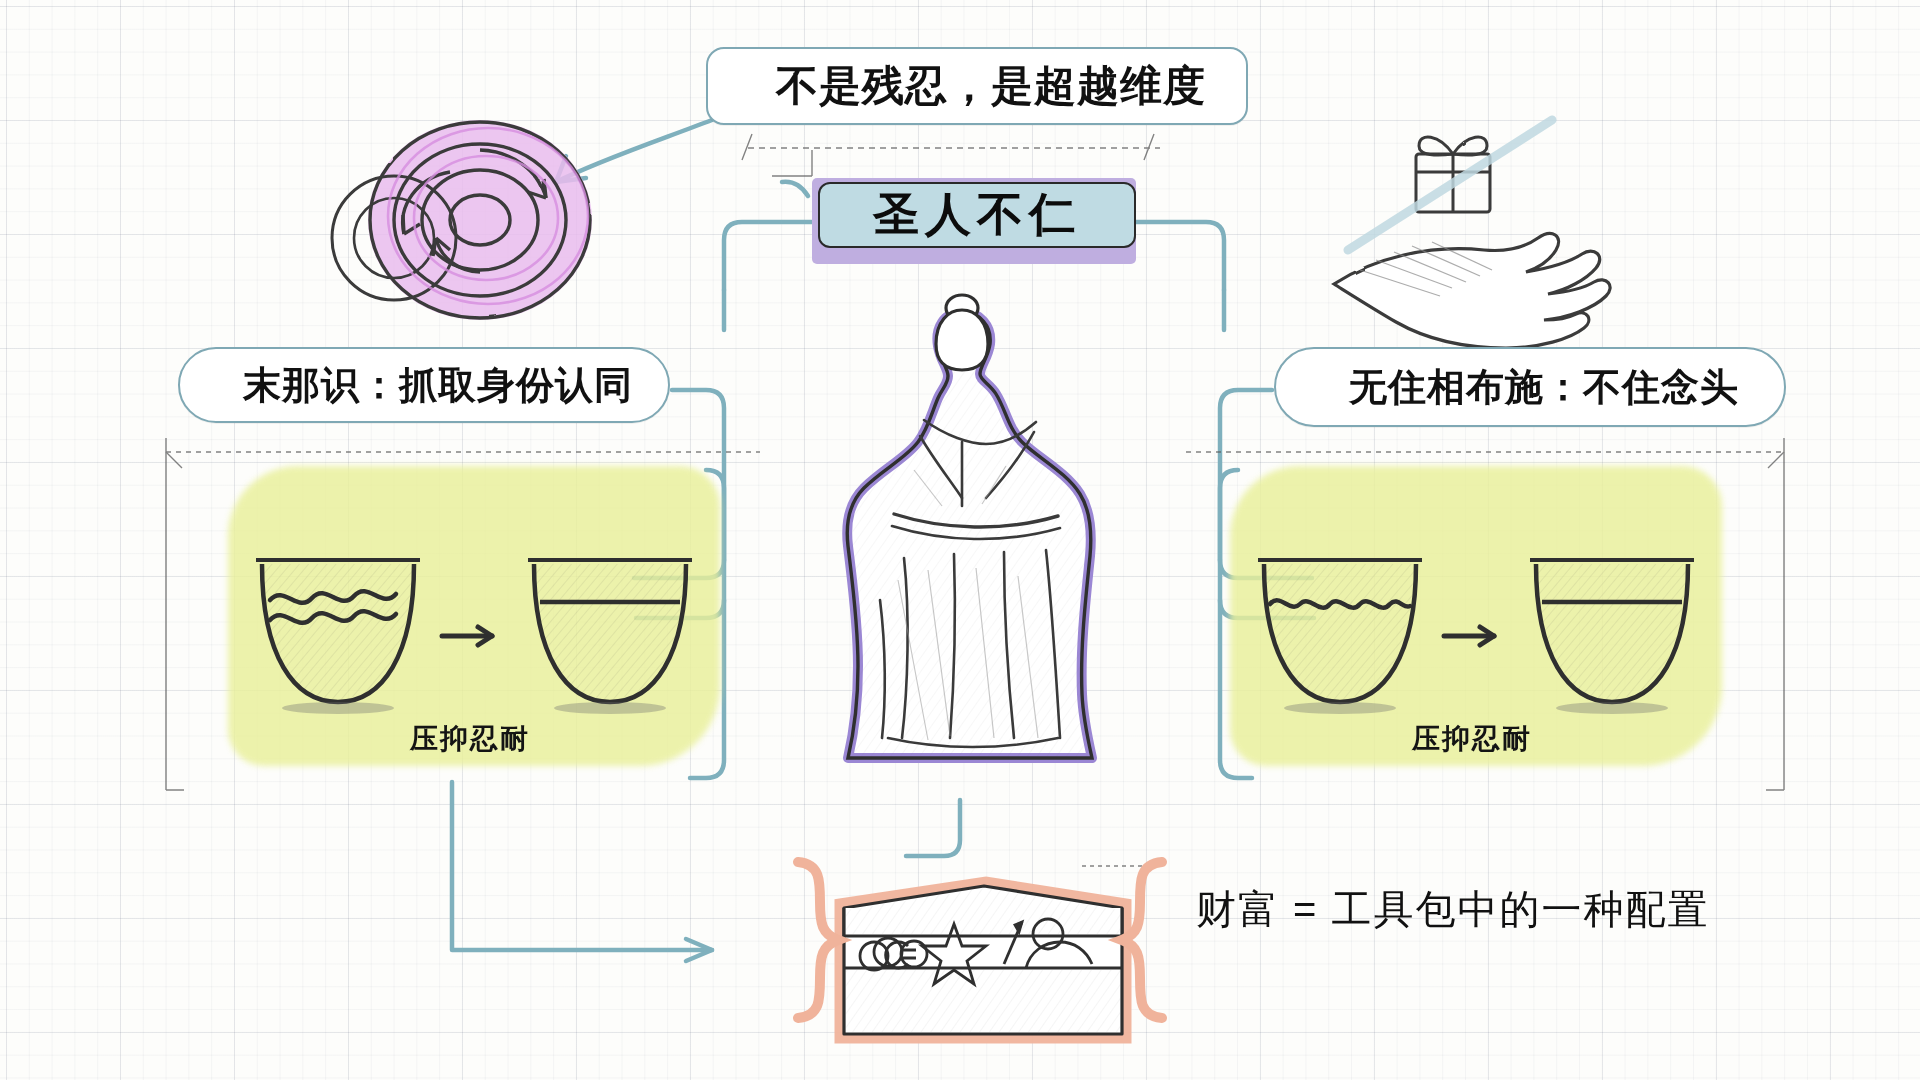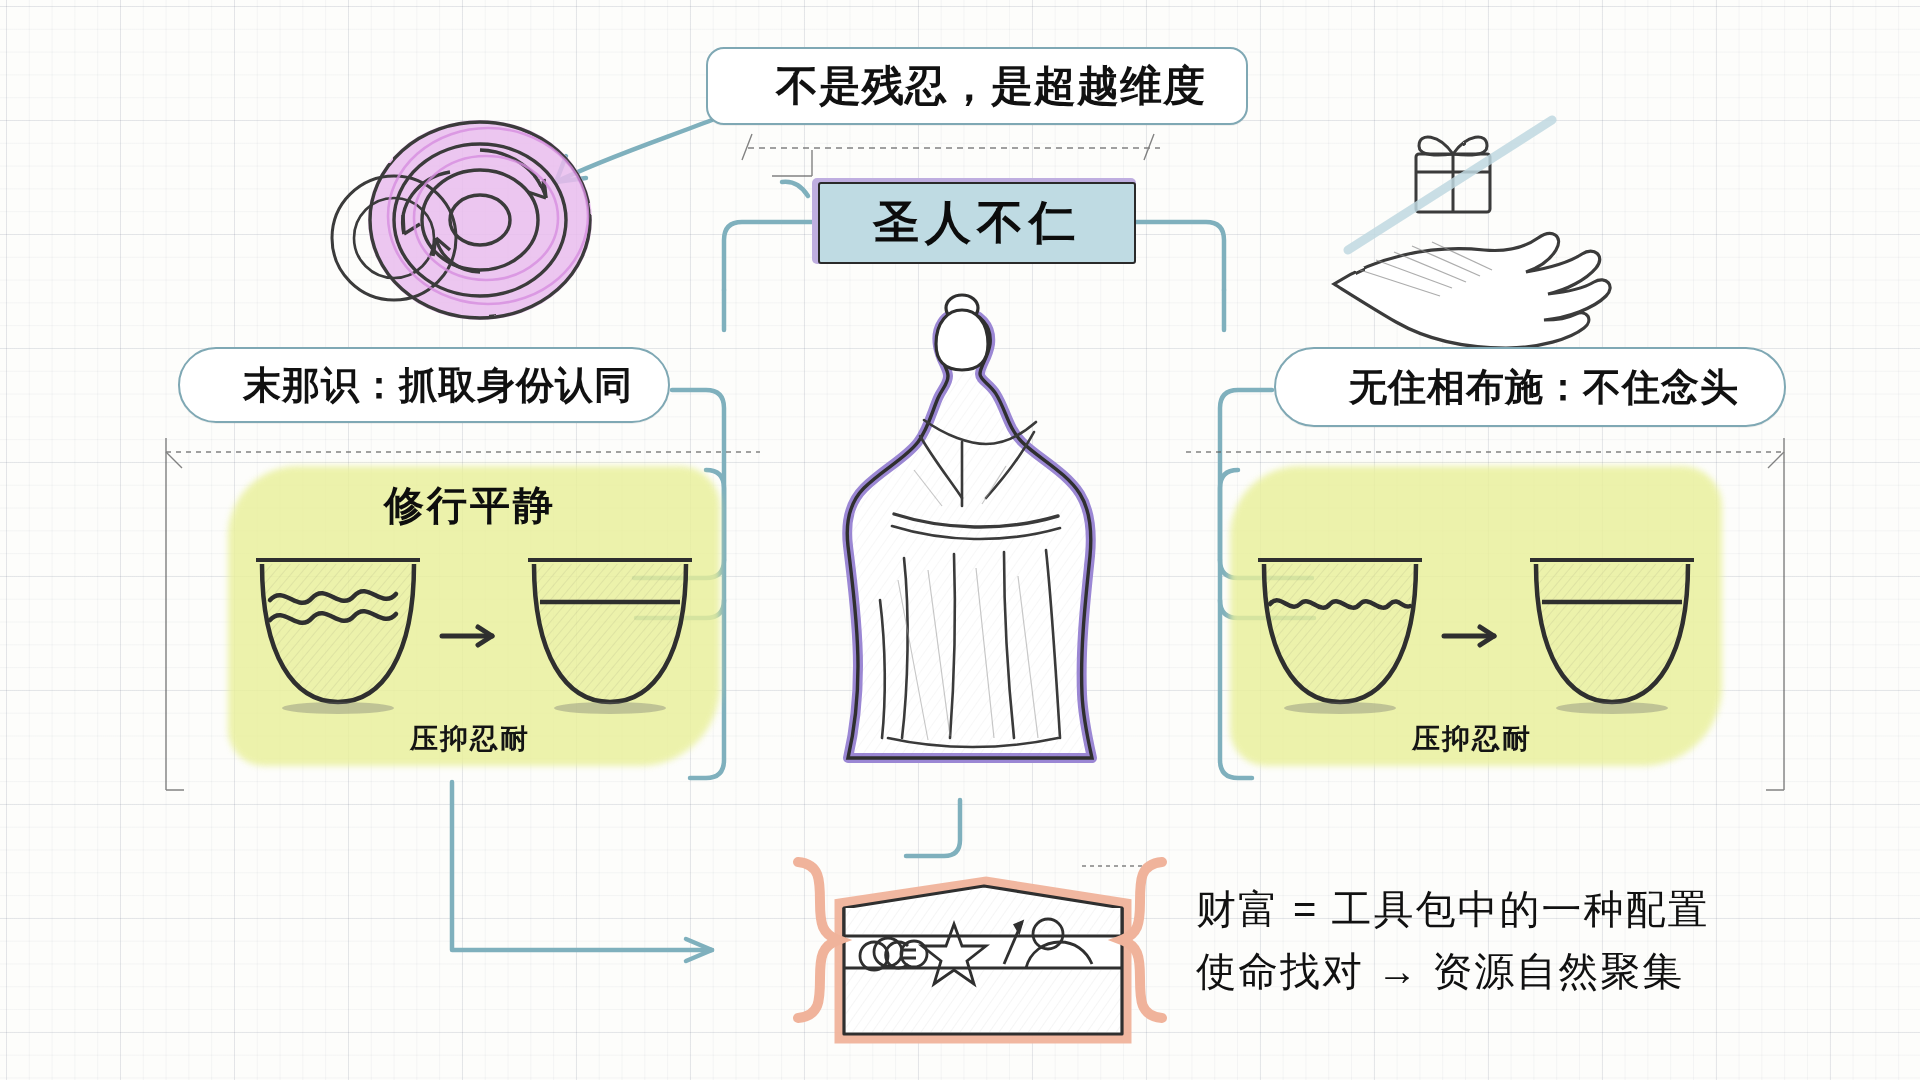--- a/index.html
+++ b/index.html
@@ -45,22 +45,22 @@
   #bubble-right{
     left:1274px;top:347px;width:512px;height:80px;font-size:38px;
   }
 
   
   #title-shadow{
     position:absolute;left:812px;top:178px;width:324px;height:86px;
     background:#bfaee0;border-radius:5px;
   }
   #title-box{
-    position:absolute;left:818px;top:182px;width:318px;height:82px;
-    background:#bfdbe3;border:2.5px solid #2a2a2a;border-radius:3px;
+    position:absolute;left:818px;top:182px;width:318px;height:66px;
+    background:#bfdbe3;border:2.5px solid #2a2a2a;border-radius:12px;
     display:flex;align-items:center;justify-content:center;
     font-size:46px;font-weight:800;letter-spacing:6px;color:#0c0c0c;
     box-sizing:border-box;
   }
 
   
   .panel{position:absolute;box-sizing:border-box;}
   #panel-left{left:210px;top:452px;width:520px;height:330px;}
   #panel-right{left:1212px;top:452px;width:520px;height:330px;}
   .panel-wash{
@@ -274,21 +274,20 @@
     <path d="M1162,862 c-22,2 -22,18 -22,40 c0,22 -2,32 -18,38 c16,6 18,16 18,38 c0,22 0,38 22,40"></path>
   </g>
 
   <g fill="none" stroke="#f0b39b" stroke-width="10" stroke-linecap="round">
     <path d="M798,862 c22,2 22,18 22,40 c0,22 2,32 18,38 c-16,6 -18,16 -18,38 c0,22 0,38 -22,40"></path>
   </g>
 </svg>
 
 <div class="panel" id="panel-left">
   <div class="panel-wash"></div>
-  <div class="panel-hd">修行平静</div>
   <div class="bowls">
     <svg viewBox="0 0 520 180" width="520" height="180">
 
       <g transform="translate(40,6)">
         <path d="M6,14 H170" stroke="#2f2f2f" stroke-width="4" fill="none"></path>
         <path d="M12,18 C12,110 44,156 88,156 C132,156 164,110 164,18" fill="url(#hatch)" fill-opacity=".5" stroke="#2f2f2f" stroke-width="4.5"></path>
         <g fill="none" stroke="#2f2f2f" stroke-width="4.5" stroke-linecap="round">
           <path d="M20,54 c14,-16 28,14 42,-2 c14,-16 28,14 42,-2 c14,-16 28,14 42,-2"></path>
           <path d="M20,74 c14,-16 28,14 42,-2 c14,-16 28,14 42,-2 c14,-16 28,14 42,-2"></path>
         </g>
@@ -342,14 +341,13 @@
 
 <div class="bubble" id="bubble-top">不是残忍，是超越维度</div>
 <div class="bubble" id="bubble-left">末那识：抓取身份认同</div>
 <div class="bubble" id="bubble-right">无住相布施：不住念头</div>
 
 <div id="title-shadow"></div>
 <div id="title-box">圣人不仁</div>
 
 <div id="bottom-text">
   <div class="bt-line">财富 = 工具包中的一种配置</div>
-  <div class="bt-line">使命找对 → 资源自然聚集</div>
 </div>
 
 </body></html>

